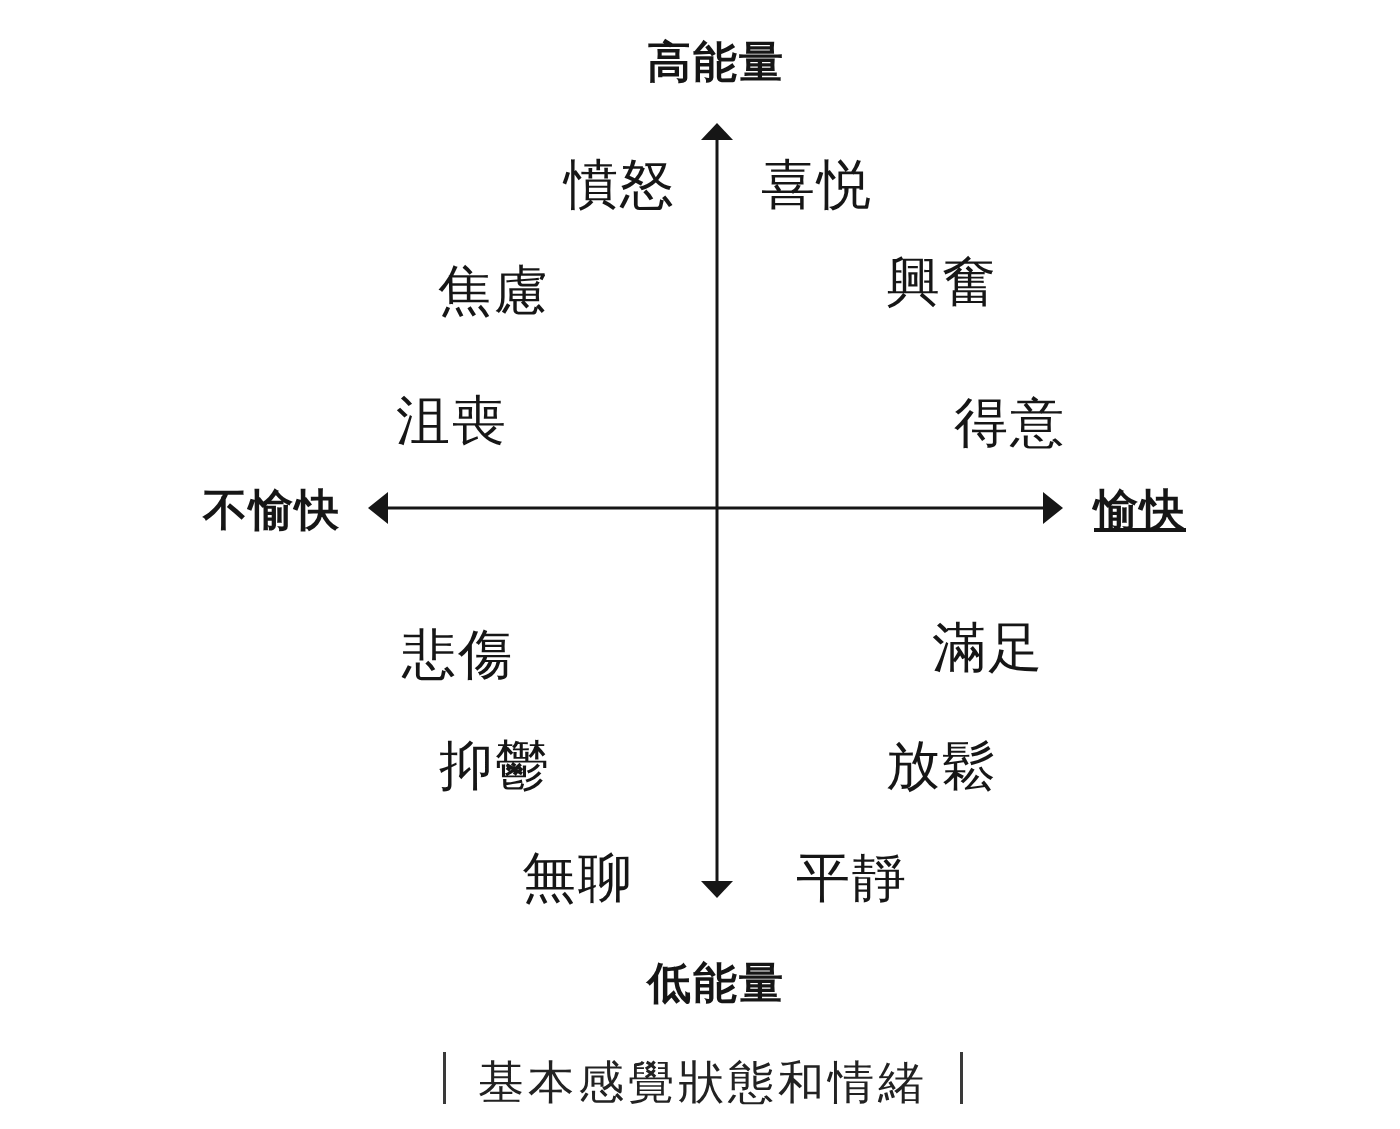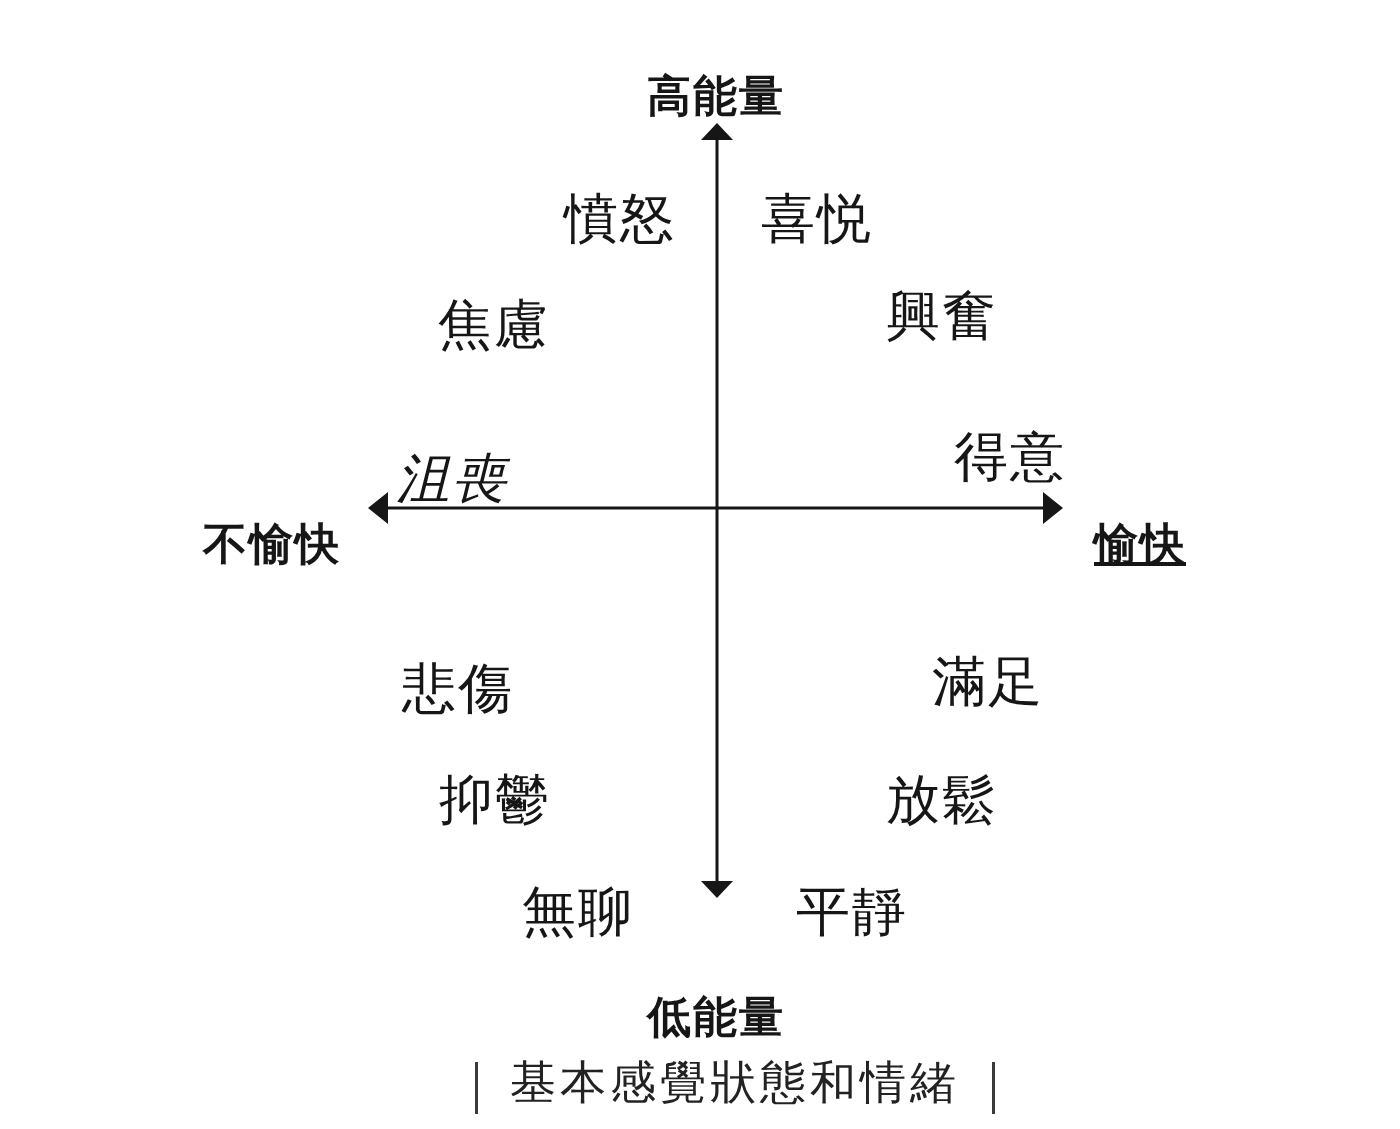--- a/index.html
+++ b/index.html
@@ -21,42 +21,40 @@
     left: 0;
     top: 0;
     width: 1400px;
     height: 1129px;
   }
   .label {
     position: absolute;
     transform: translate(-50%, -50%);
     white-space: nowrap;
     line-height: 1;
-    margin-top: 34px;
   }
   .axis-label {
     font-size: 44px;
     font-weight: 700;
     letter-spacing: 2px;
   }
   .emotion {
     font-size: 54px;
     font-weight: 300;
     letter-spacing: 2px;
   }
   .caption {
     position: absolute;
     left: 703px;
     top: 1083px;
     transform: translate(-50%, -50%);
     display: flex;
-    align-items: flex-end;
+    align-items: flex-start;
     gap: 32px;
     white-space: nowrap;
-    margin-left: 32px;
   }
   .caption-text {
     font-size: 46px;
     font-weight: 300;
     letter-spacing: 4px;
     color: #222222;
   }
   .caption-bar {
     width: 3px;
     height: 52px;
@@ -80,21 +78,21 @@
     <polygon points="1063,508 1043,492 1043,524" fill="#161616"></polygon>
   </svg>
 
   <div class="label axis-label" style="left:716px; top:62px;">高能量</div>
   <div class="label axis-label" style="left:716px; top:983px;">低能量</div>
   <div class="label axis-label" style="left:272px; top:510px;">不愉快</div>
   <div class="label axis-label" style="left:1140px; top:510px;text-decoration:underline;">愉快</div>
 
   <div class="label emotion" style="left:620px; top:184px;">憤怒</div>
   <div class="label emotion" style="left:494px; top:290px;">焦慮</div>
-  <div class="label emotion" style="left:452px; top:444px;font-style:italic;">沮喪</div>
+  <div class="label emotion" style="left:452px; top:420px;">沮喪</div>
 
   <div class="label emotion" style="left:817px; top:184px;">喜悦</div>
   <div class="label emotion" style="left:942px; top:281px;text-align:center;">興奮</div>
   <div class="label emotion" style="left:1010px; top:422px;">得意</div>
 
   <div class="label emotion" style="left:458px; top:659px;font-family:Liberation Mono, monospace;">悲傷</div>
   <div class="label emotion" style="left:495px; top:765px;">抑鬱</div>
   <div class="label emotion" style="left:578px; top:877px;">無聊</div>
 
   <div class="label emotion" style="left:988px; top:647px;">滿足</div>

